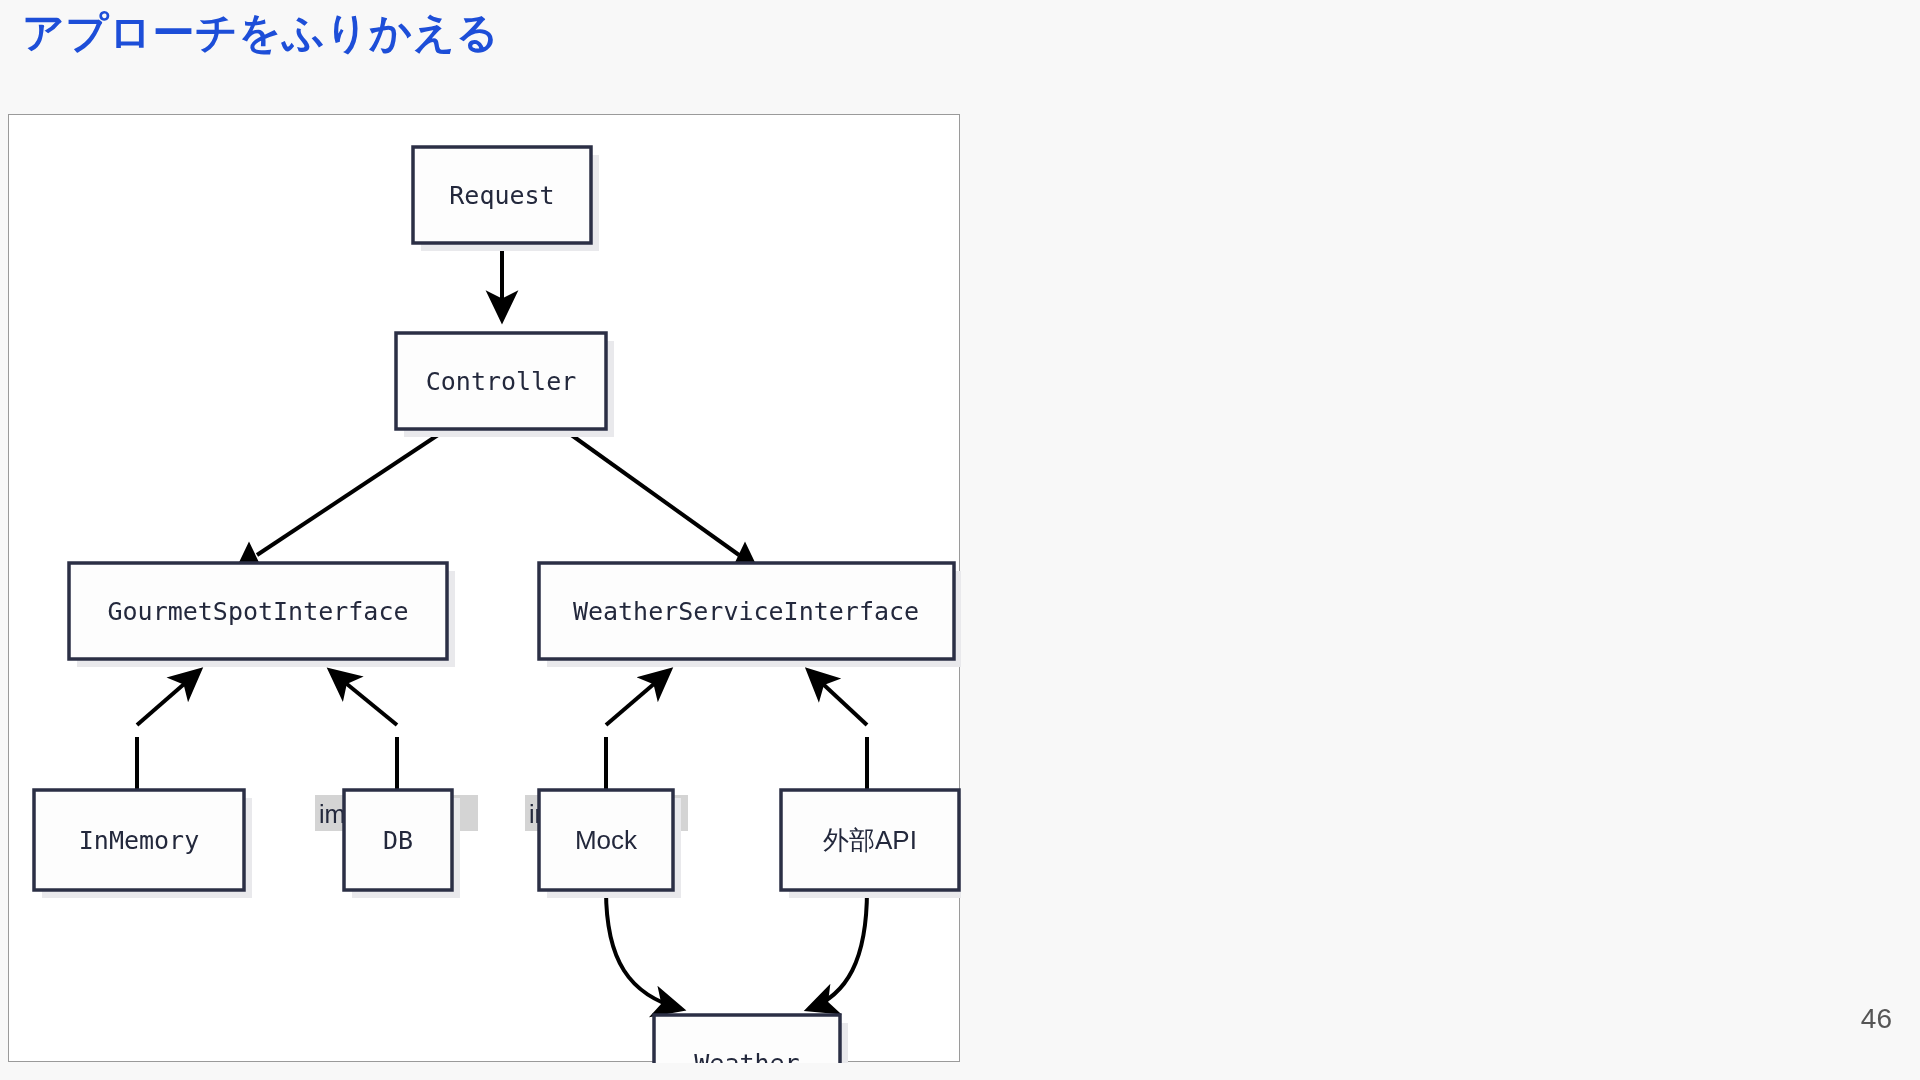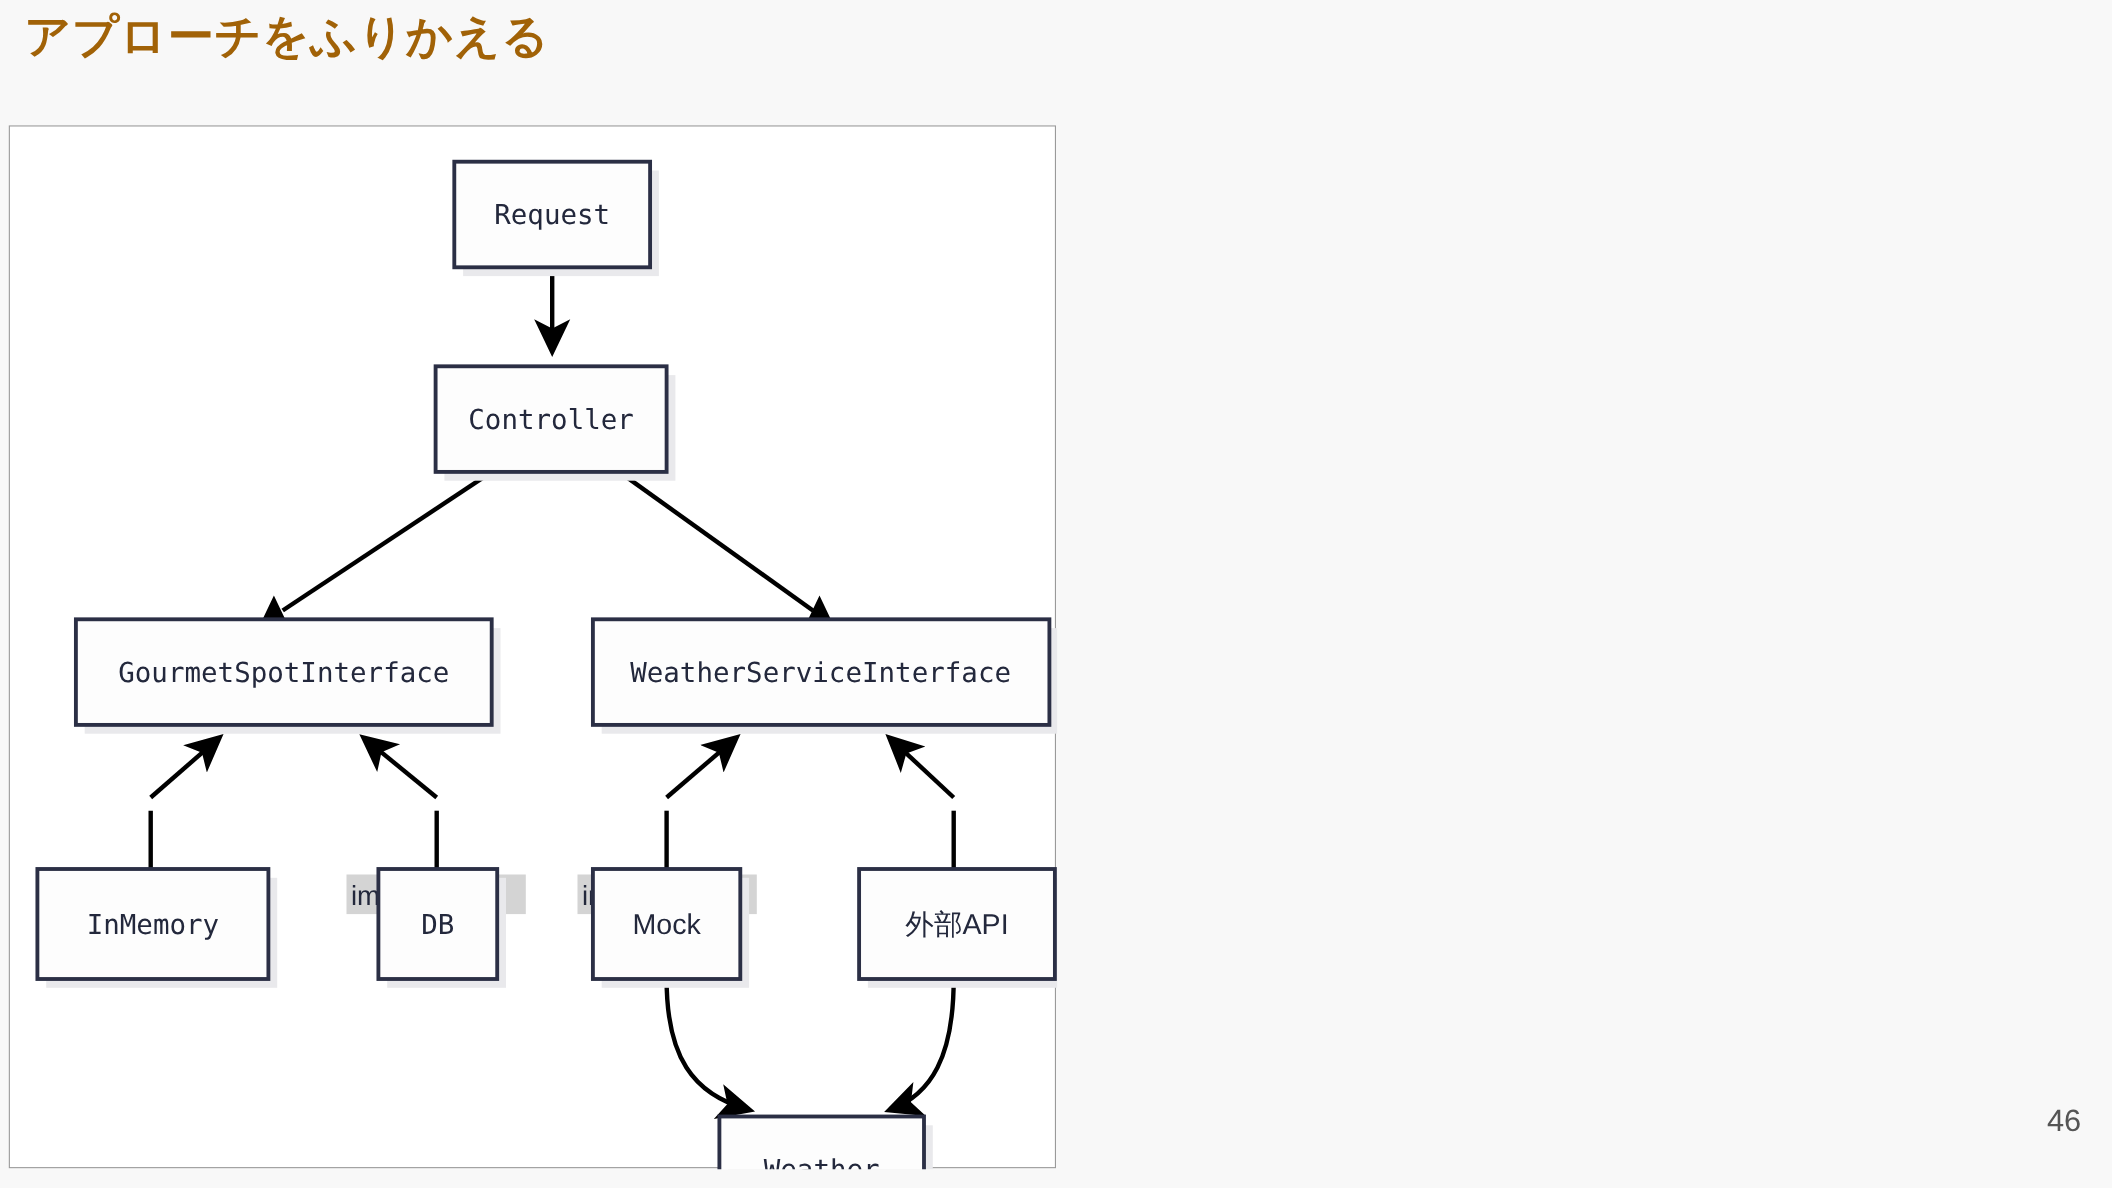--- a/index.html
+++ b/index.html
@@ -14,21 +14,21 @@
     font-family: "Liberation Sans", sans-serif;
     position: relative;
   }
 
   #slide-title {
     position: absolute;
     left: 22px;
     top: 6px;
     font-size: 42px;
     font-weight: bold;
-    color: #a16207;
+    color: #1d4ed8;
     letter-spacing: 0.5px;
     line-height: 1.3;
     white-space: nowrap;
   }
 
   #diagram-panel {
     position: absolute;
     left: 8px;
     top: 114px;
     width: 952px;

